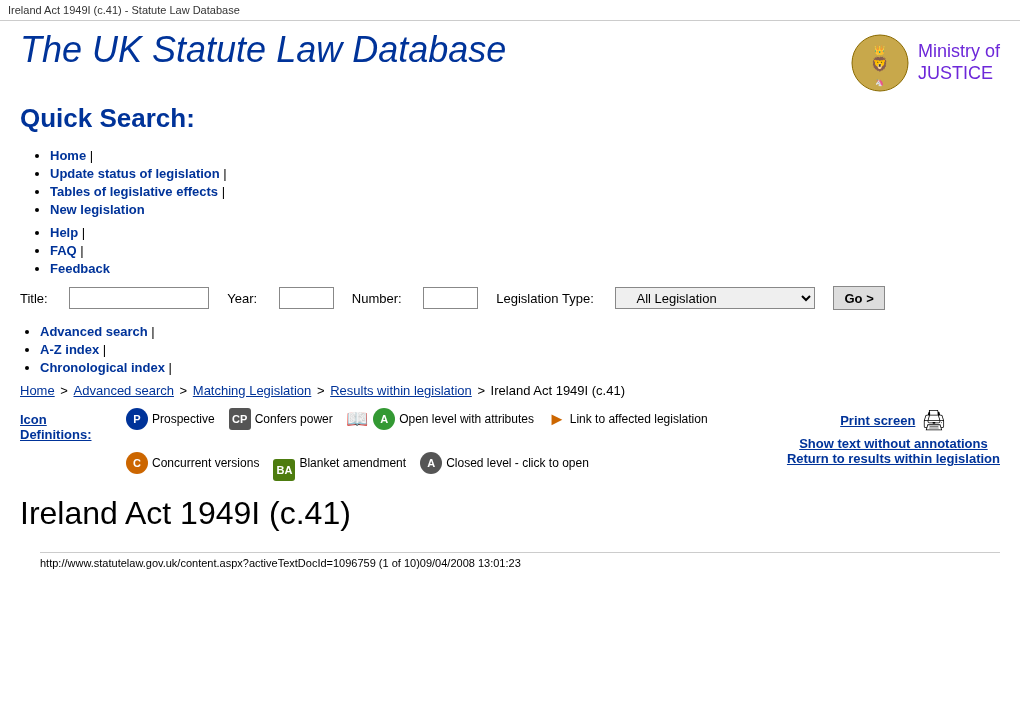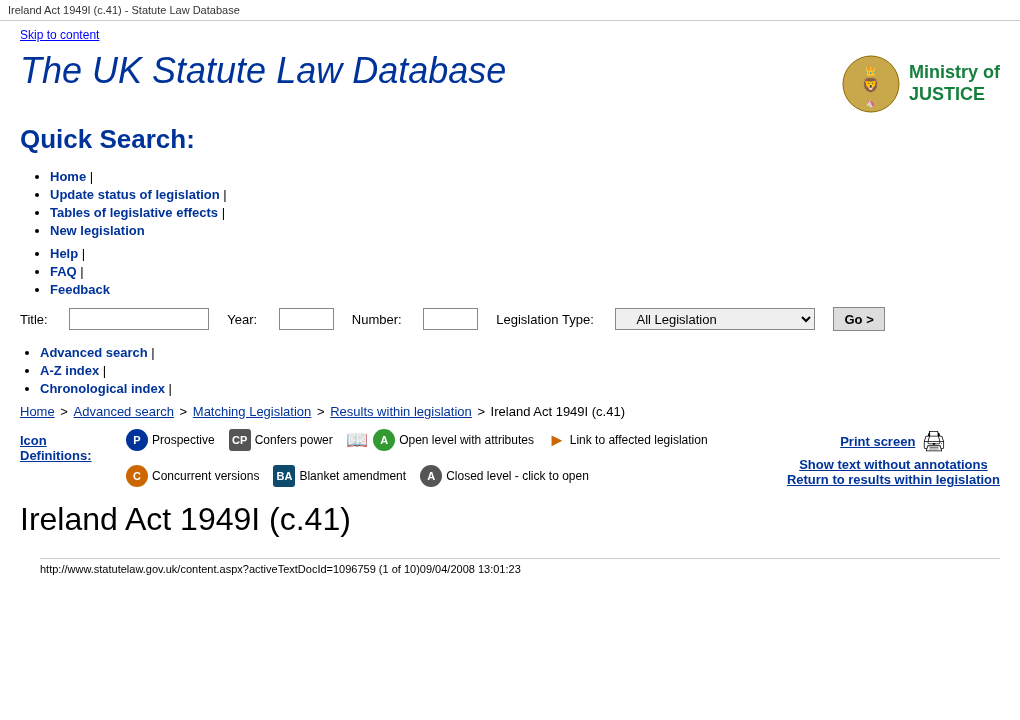--- a/index.html
+++ b/index.html
@@ -47,22 +47,22 @@
       align-items: center;
       gap: 8px;
       margin-top: 4px;
     }
     #crest-icon {
       width: 60px;
       height: 60px;
     }
     #ministry-text {
       font-size: 18px;
-      font-weight: bold;
-      color: #15803d;
+      font-weight: normal;
+      color: #6d28d9;
       line-height: 1.2;
     }
     #nav-section {
       margin: 0 0 10px 10px;
     }
     .nav-list {
       list-style: disc;
       padding-left: 20px;
       margin-bottom: 8px;
     }
@@ -225,23 +225,20 @@
       padding-top: 4px;
       margin-left: 20px;
     }
   </style>
 </head>
 <body>
 
 <div id="browser-title">Ireland Act 1949I (c.41) - Statute Law Database</div>
 
 <div id="main-wrapper">
-  <div id="skip-link">
-    <a href="#content">Skip to content</a>
-  </div>
 
   <div id="header">
     <div id="logo-text">The UK Statute Law Database</div>
     <div id="ministry-logo">
 
       <svg id="crest-icon" viewBox="0 0 60 60" xmlns="http://www.w3.org/2000/svg">
         <circle cx="30" cy="30" r="28" fill="#c8a84b" stroke="#8a6a00" stroke-width="1"></circle>
         <text x="30" y="20" text-anchor="middle" font-size="9" fill="#4a2800" font-weight="bold">👑</text>
         <text x="30" y="36" text-anchor="middle" font-size="14" fill="#4a2800">🦁</text>
         <text x="30" y="52" text-anchor="middle" font-size="7" fill="#4a2800">🦄</text>
@@ -309,21 +306,21 @@
             </div>
             <div class="icon-def-item">
               <span class="icon-arrow">►</span>
               <span>Link to affected legislation</span>
             </div>
             <div class="icon-def-item">
               <span class="icon-circle" style="background:#cc6600;">C</span>
               <span>Concurrent versions</span>
             </div>
             <div class="icon-def-item">
-              <span class="icon-circle" style="background:#0c4a6e;border-radius:3px;">BA</span>
+              <span class="icon-circle" style="background:#4d7c0f;border-radius:3px;margin-top:15px;">BA</span>
               <span>Blanket amendment</span>
             </div>
             <div class="icon-def-item">
               <span class="icon-circle" style="background:#555;">A</span>
               <span>Closed level - click to open</span>
             </div>
           </div>
       </div>
     </div>
     <div id="icon-right">

